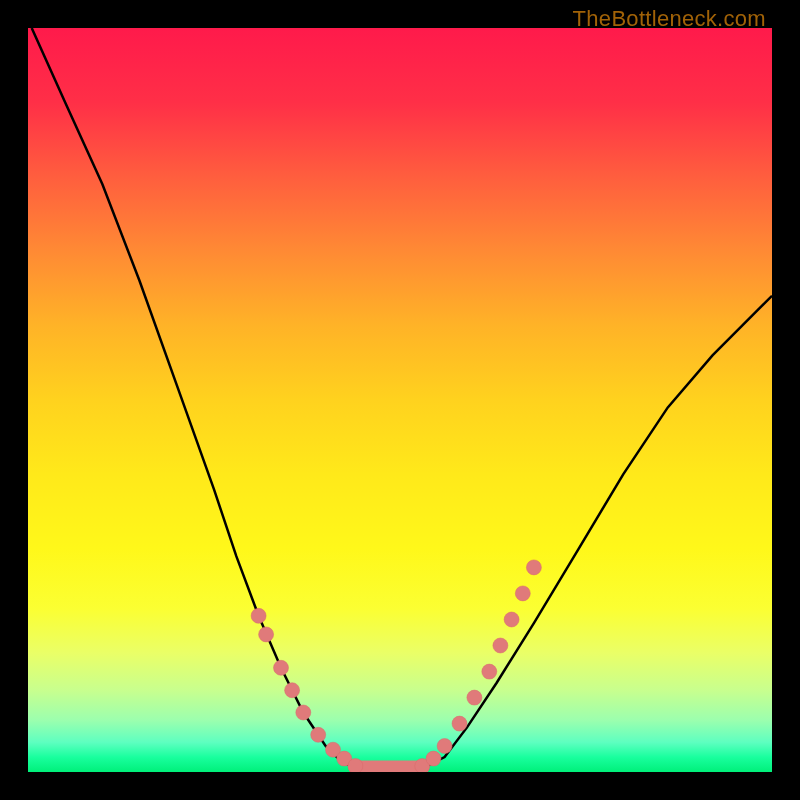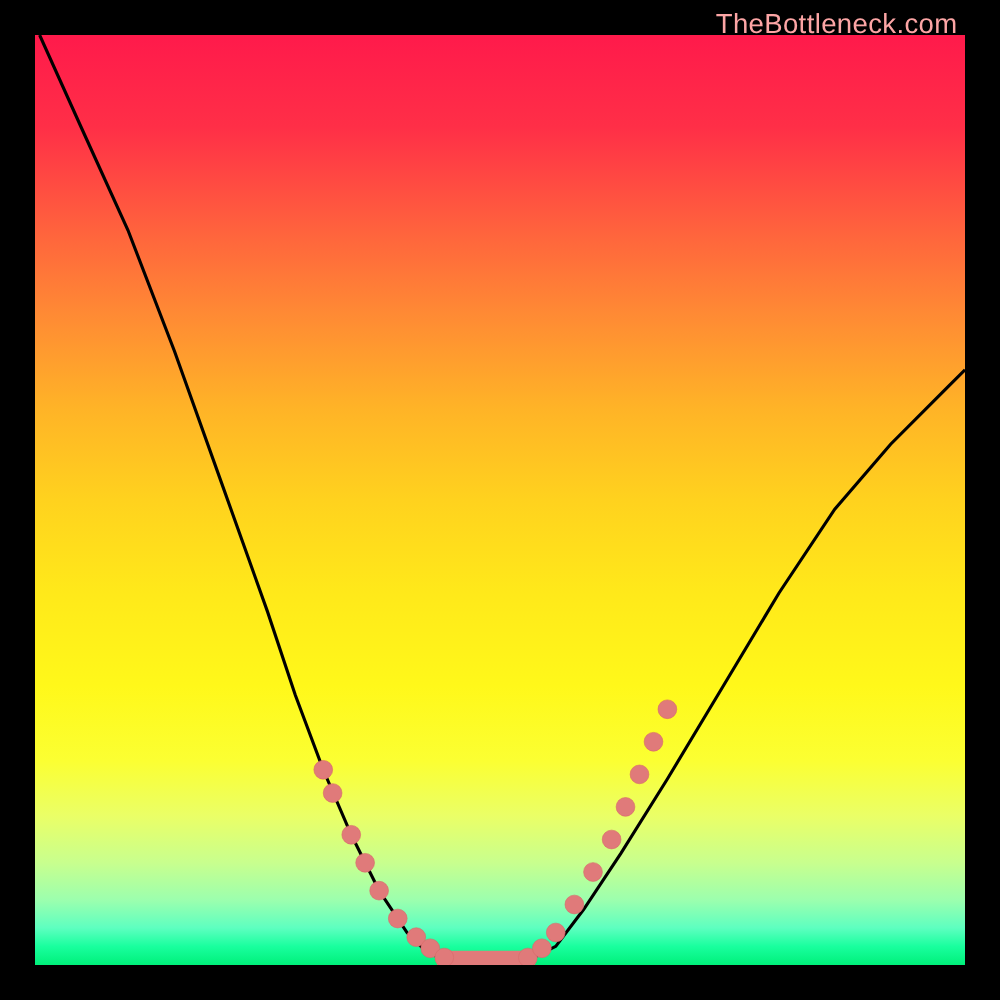--- a/index.html
+++ b/index.html
@@ -44,21 +44,21 @@
       #9cffae 93%,
       #5effc0 96%,
       #19ff9e 98%,
       #00f07a 100%
     );
   }
   .watermark {
     position: absolute;
     top: 6px;
     right: 34px;
-    color: #fca5a5;
+    color: #a16207;
     font-size: 22px;
     font-weight: 500;
     letter-spacing: 0.3px;
     user-select: none;
   }
   svg.curve {
     position: absolute;
     inset: 0;
     width: 100%;
     height: 100%;

